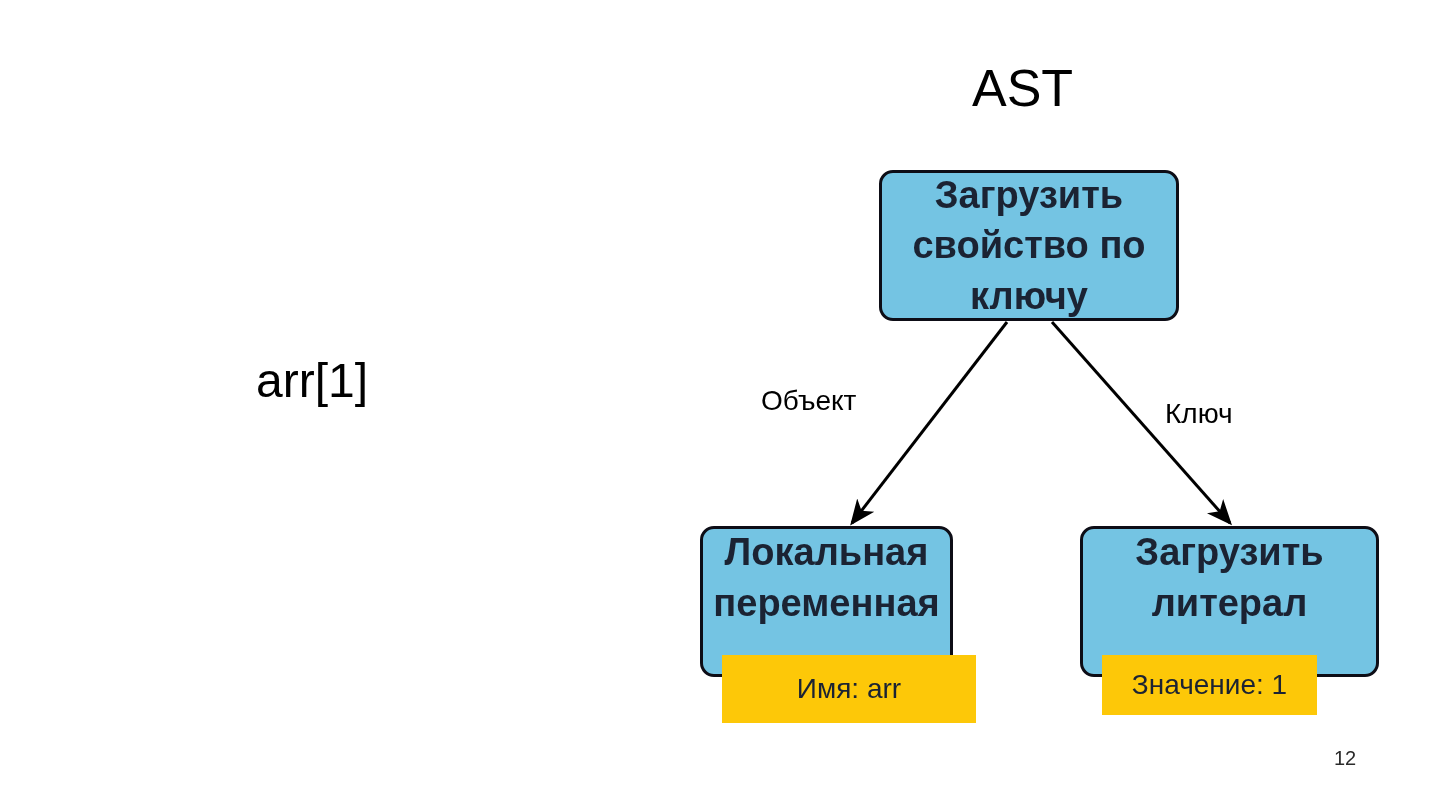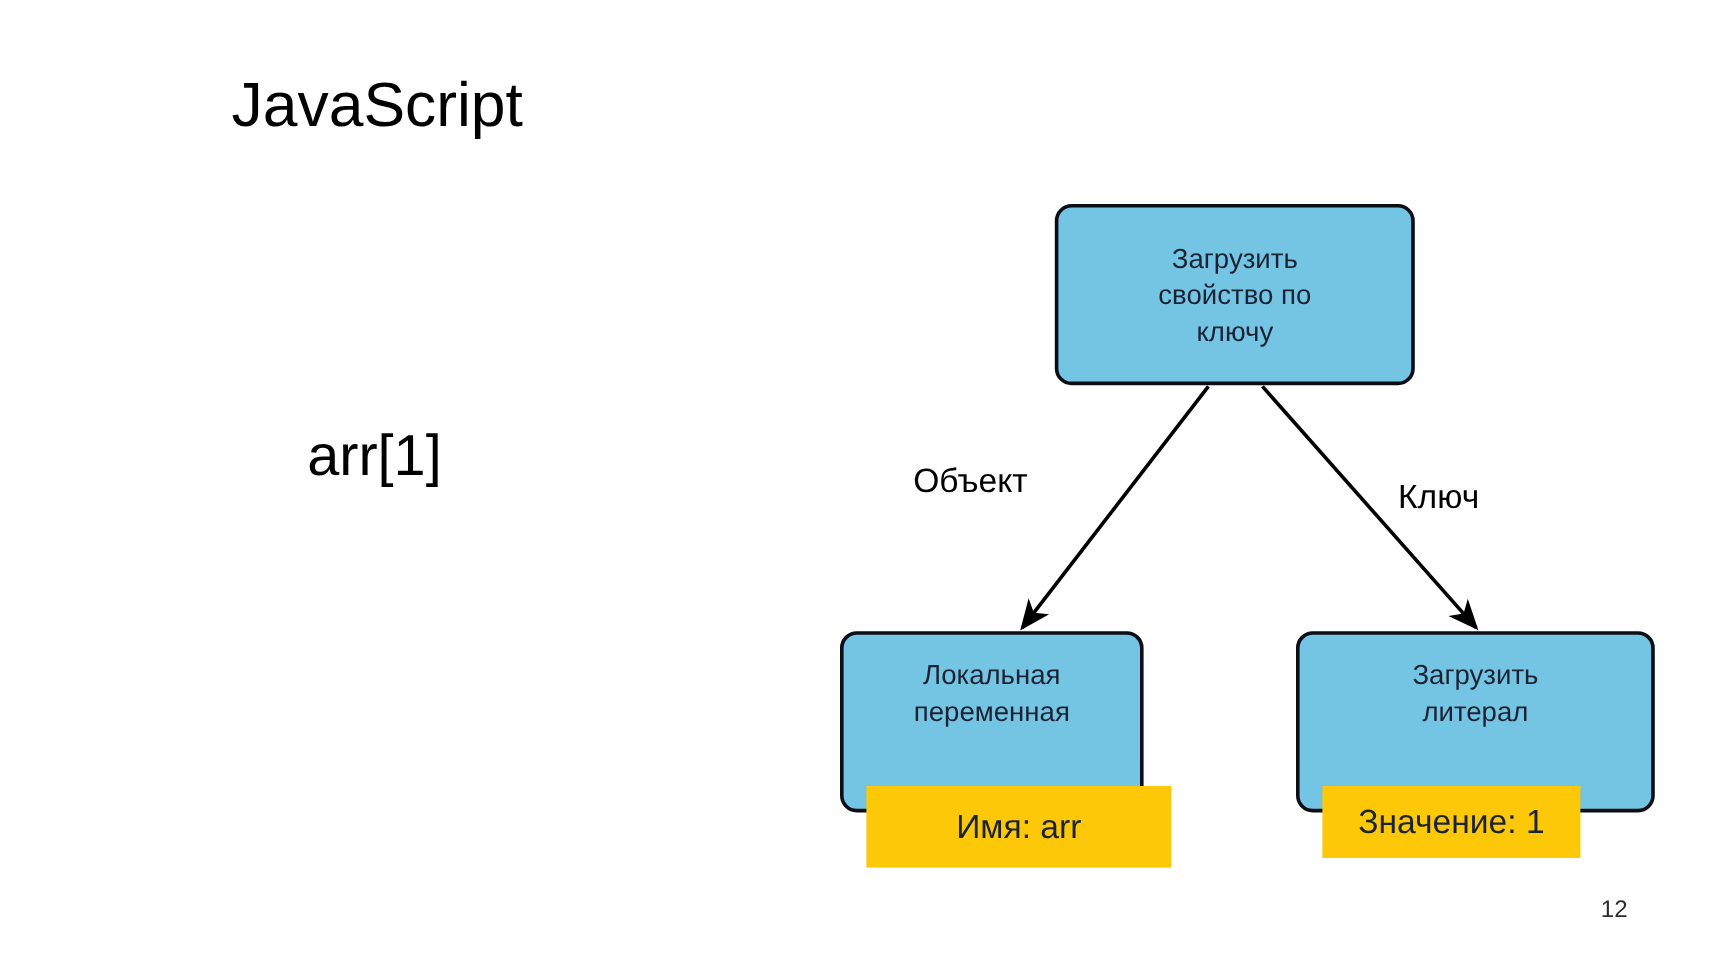--- a/index.html
+++ b/index.html
@@ -50,22 +50,22 @@
     box-sizing: border-box;
     background: #74C4E3;
     border: 3px solid #0d0d16;
     border-radius: 14px;
     display: flex;
     align-items: center;
     justify-content: center;
     text-align: center;
     color: #1b2333;
     font-family: "Liberation Sans", sans-serif;
-    font-size: 23px;
-    font-weight: 400;
+    font-size: 38px;
+    font-weight: 700;
     line-height: 1.32;
     padding: 0 30px;
   }
   #node-root {
     left: 879px;  top: 170px;
     width: 300px; height: 151px;
   }
   #node-local {
     left: 700px;  top: 526px;
     width: 253px; height: 151px;
@@ -137,22 +137,22 @@
     font-size: 20px;
     color: #2b2b2b;
     line-height: 1;
   }
 </style>
 </head>
 <body>
 
 <div id="slide">
 
-  <div class="slide-heading" id="heading-js">JavaScript</div>
 
+  <div class="slide-heading" id="heading-ast">AST</div>
 
   <div id="code-sample">arr[1]</div>
 
   <svg id="edges" viewBox="0 0 1430 804" xmlns="http://www.w3.org/2000/svg">
     <defs>
       <marker id="arrowhead" markerWidth="9" markerHeight="9" refX="7.5" refY="4" orient="auto" markerUnits="strokeWidth">
         <path d="M0,0.4 L8.5,4 L0,7.6 L2.3,4 Z" fill="#000000"></path>
       </marker>
     </defs>
     <line x1="1007" y1="322" x2="852" y2="523" stroke="#000000" stroke-width="3" marker-end="url(#arrowhead)"></line>

